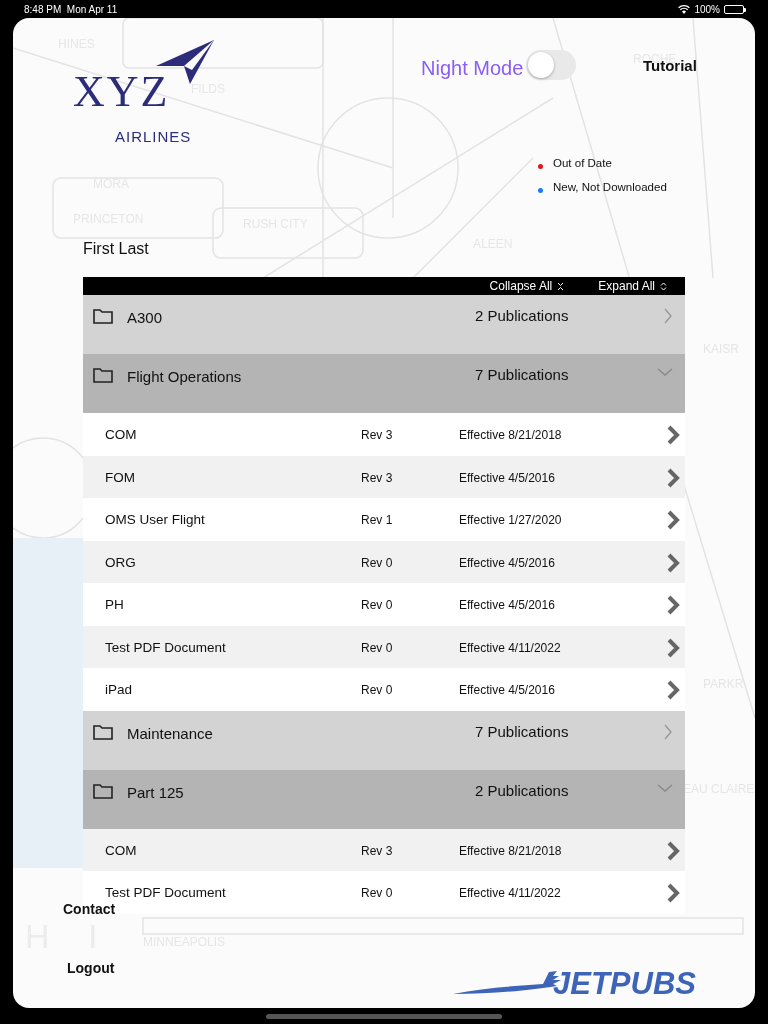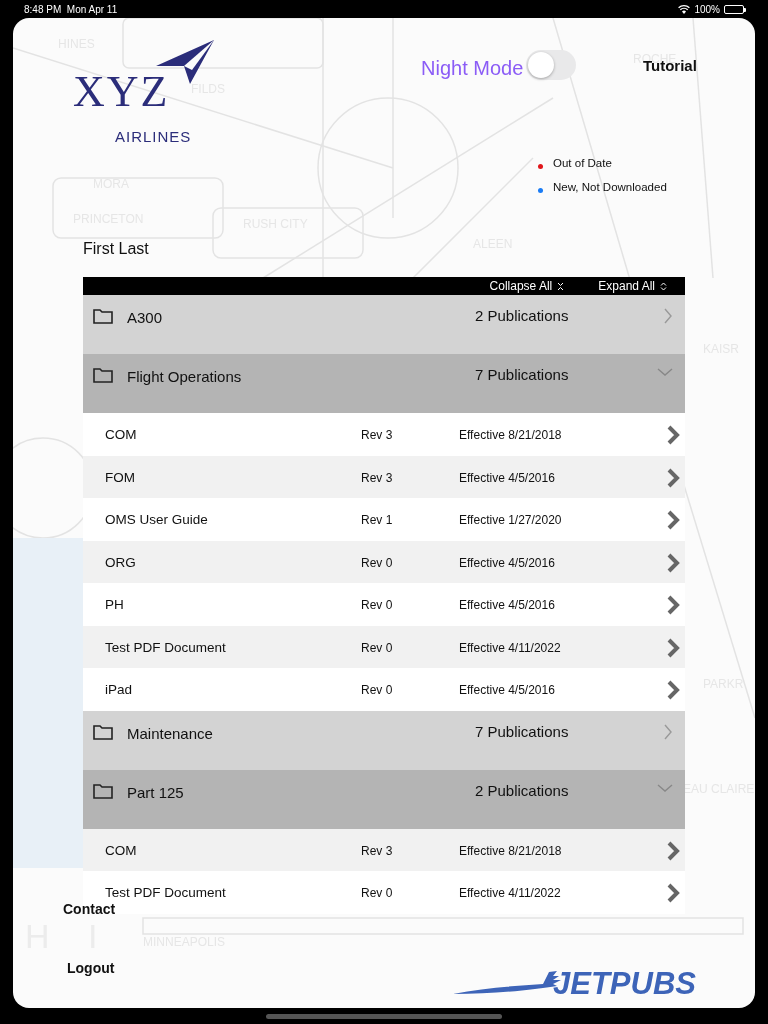--- a/index.html
+++ b/index.html
@@ -190,21 +190,21 @@
     </div>
     <div class="pub-row alt">
       <span class="title">FOM</span>
       <span class="rev">Rev 3</span>
       <span class="eff">Effective 4/5/2016</span>
       <svg class="arrow" width="14" height="20" viewBox="0 0 14 20">
           <path d="M3 2 L11 10 L3 18" stroke="#666" fill="none" stroke-width="4"></path>
         </svg>
     </div>
     <div class="pub-row plain">
-      <span class="title">OMS User Guide</span>
+      <span class="title">OMS User Flight</span>
       <span class="rev">Rev 1</span>
       <span class="eff">Effective 1/27/2020</span>
       <svg class="arrow" width="14" height="20" viewBox="0 0 14 20">
           <path d="M3 2 L11 10 L3 18" stroke="#666" fill="none" stroke-width="4"></path>
         </svg>
     </div>
     <div class="pub-row alt">
       <span class="title">ORG</span>
       <span class="rev">Rev 0</span>
       <span class="eff">Effective 4/5/2016</span>

